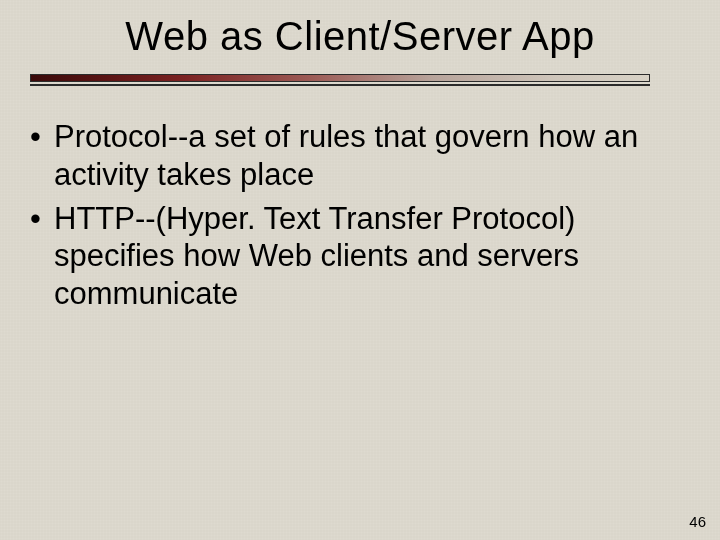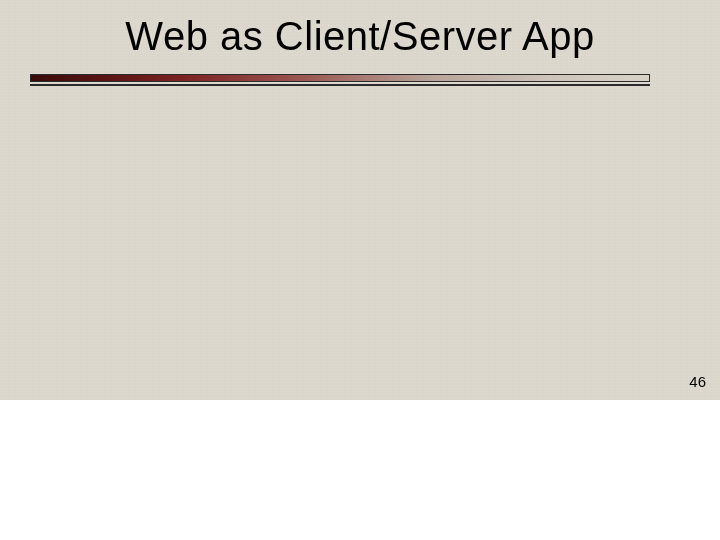--- a/index.html
+++ b/index.html
@@ -5,21 +5,21 @@
   html, body {
     margin: 0;
     padding: 0;
     width: 720px;
     height: 540px;
     overflow: hidden;
   }
   .slide {
     position: relative;
     width: 720px;
-    height: 400px;
+    height: 540px;
     background: #dcd8cd;
     font-family: Arial, "Helvetica Neue", Helvetica, sans-serif;
     color: #000;
     box-sizing: border-box;
   }
   
   .slide::before {
     content: "";
     position: absolute;
     inset: 0;
@@ -106,15 +106,21 @@
 
 <div class="slide">
 
   <div class="title">Web as Client/Server App</div>
 
   <div class="rule">
     <div class="rule-grad"></div>
     <div class="rule-line"></div>
   </div>
 
+  <div class="body">
+    <ul class="bullets">
+      <li>Protocol--a set of rules that govern how an activity takes place</li>
+      <li>HTTP--(Hyper. Text Transfer Protocol) specifies how Web clients and servers communicate</li>
+    </ul>
+  </div>
 
   <div class="pagenum">46</div>
 </div>
 
 </body></html>

